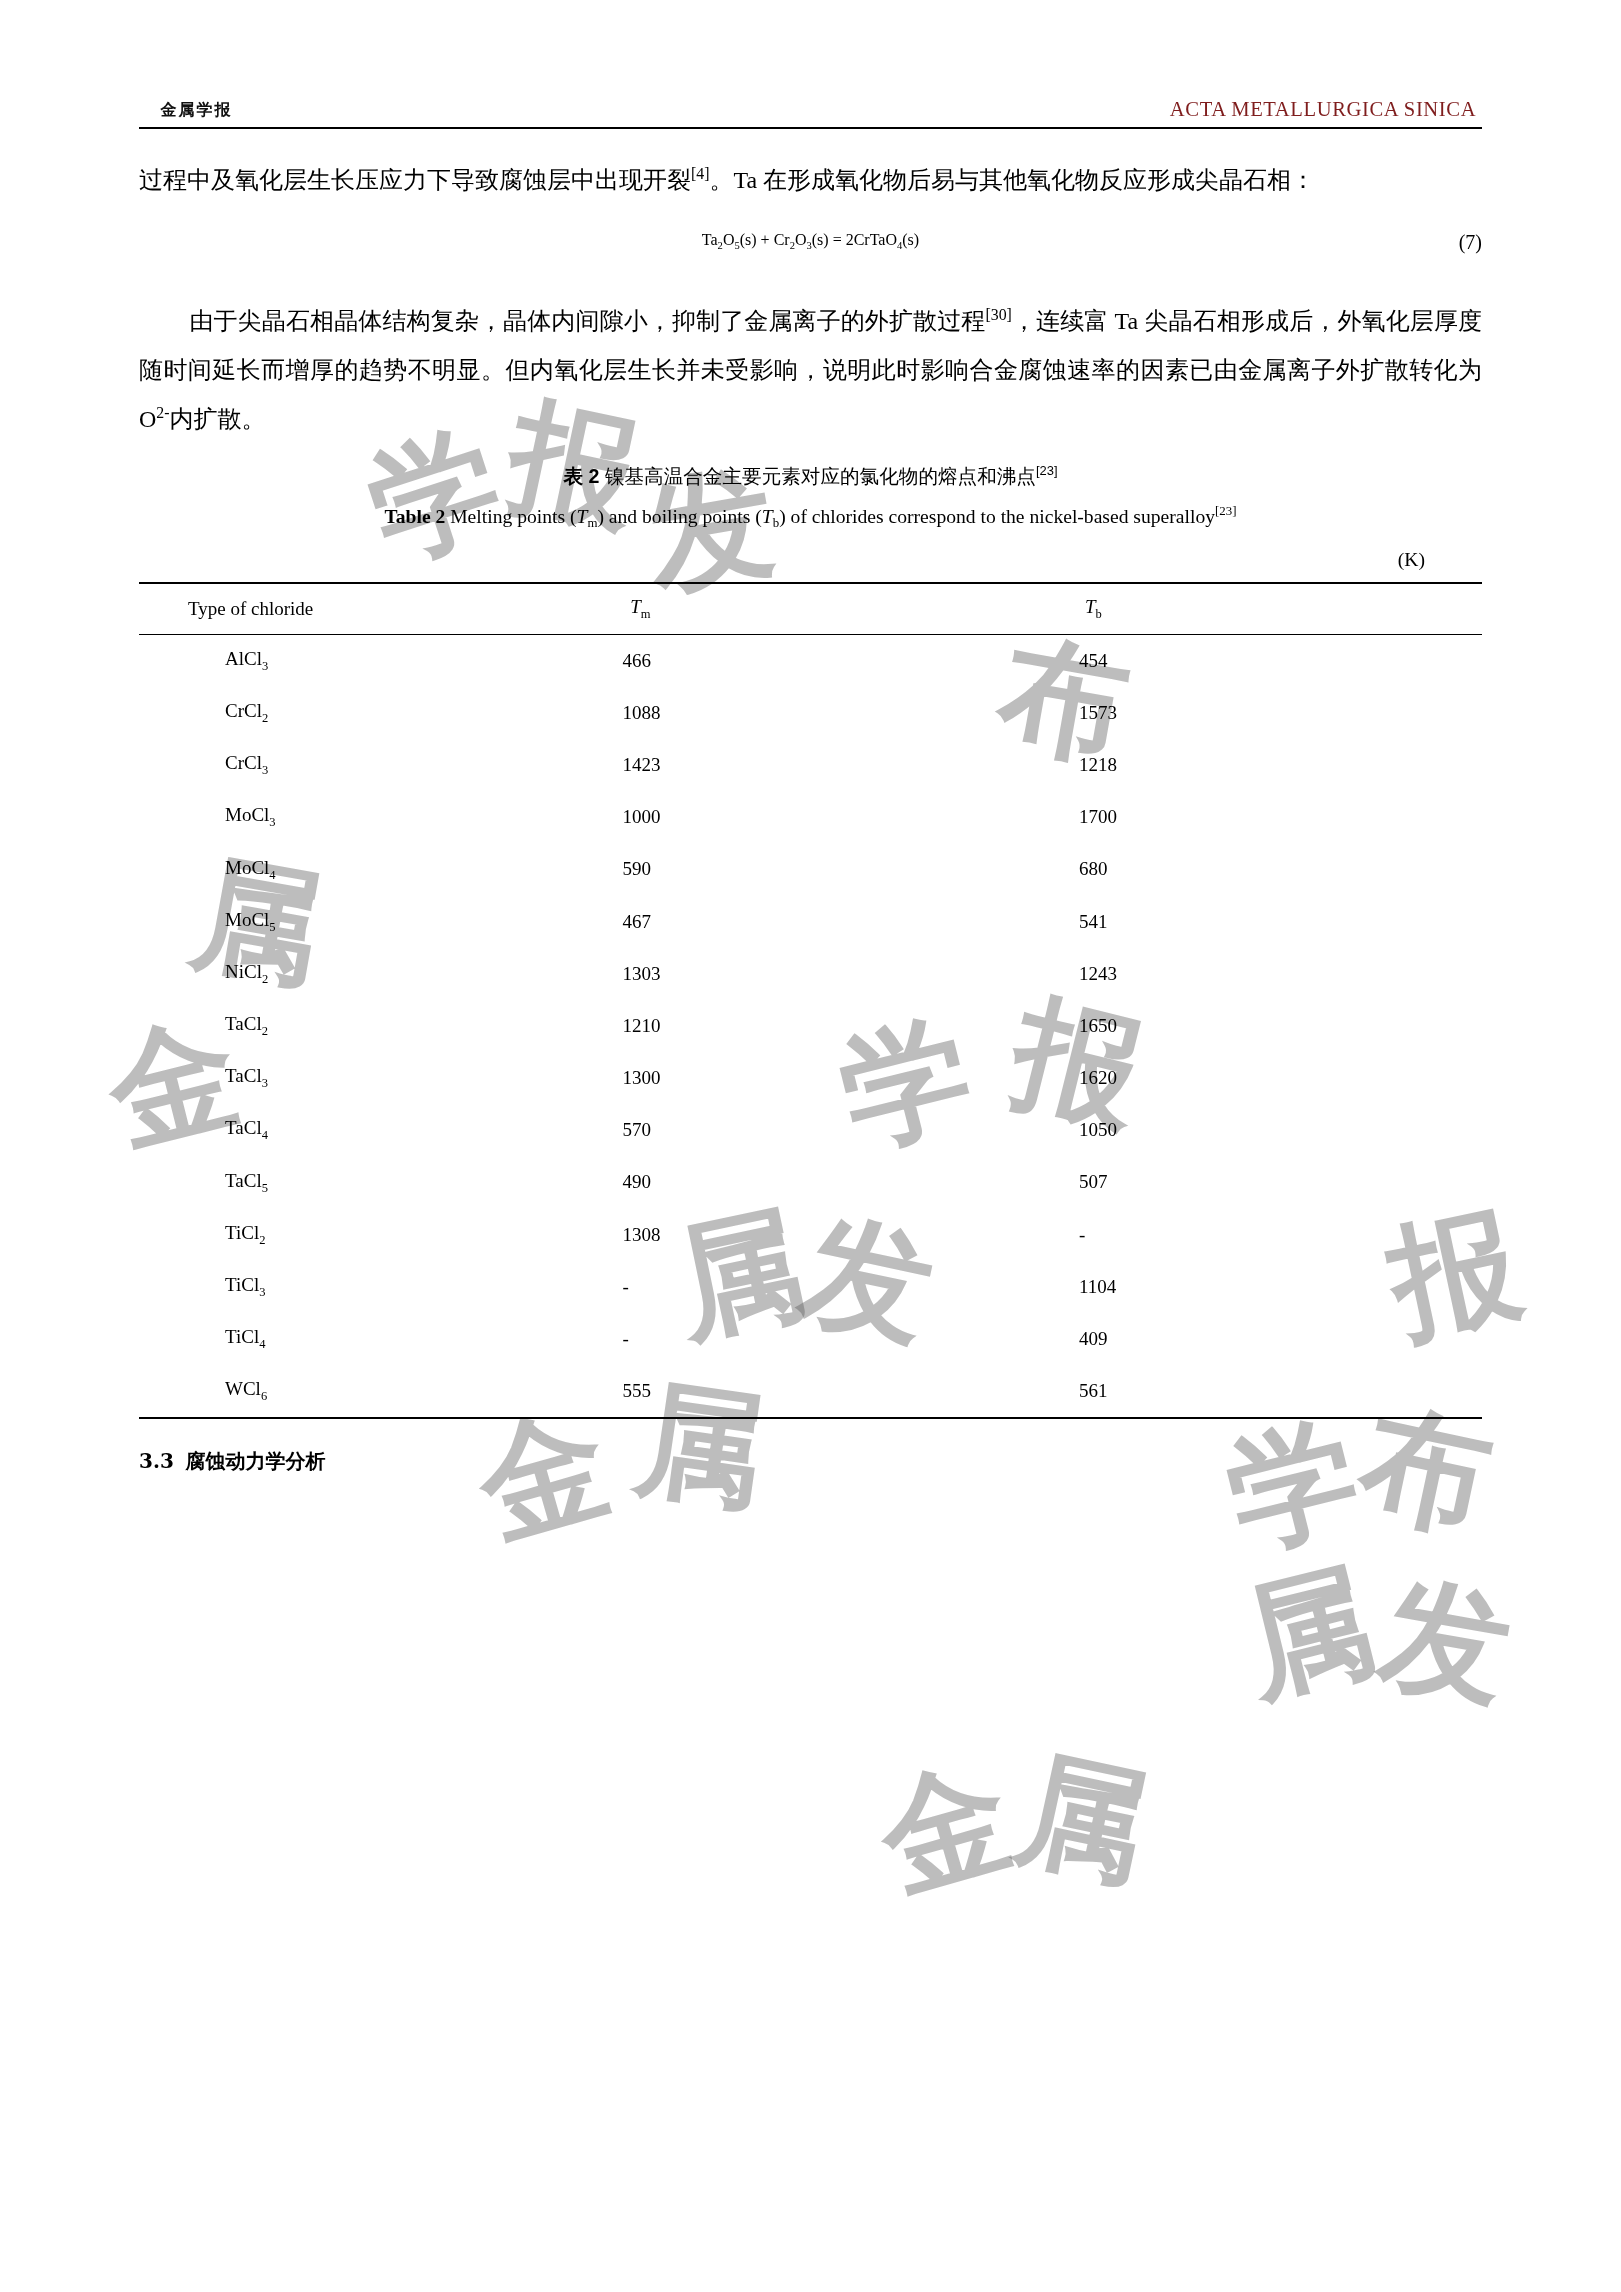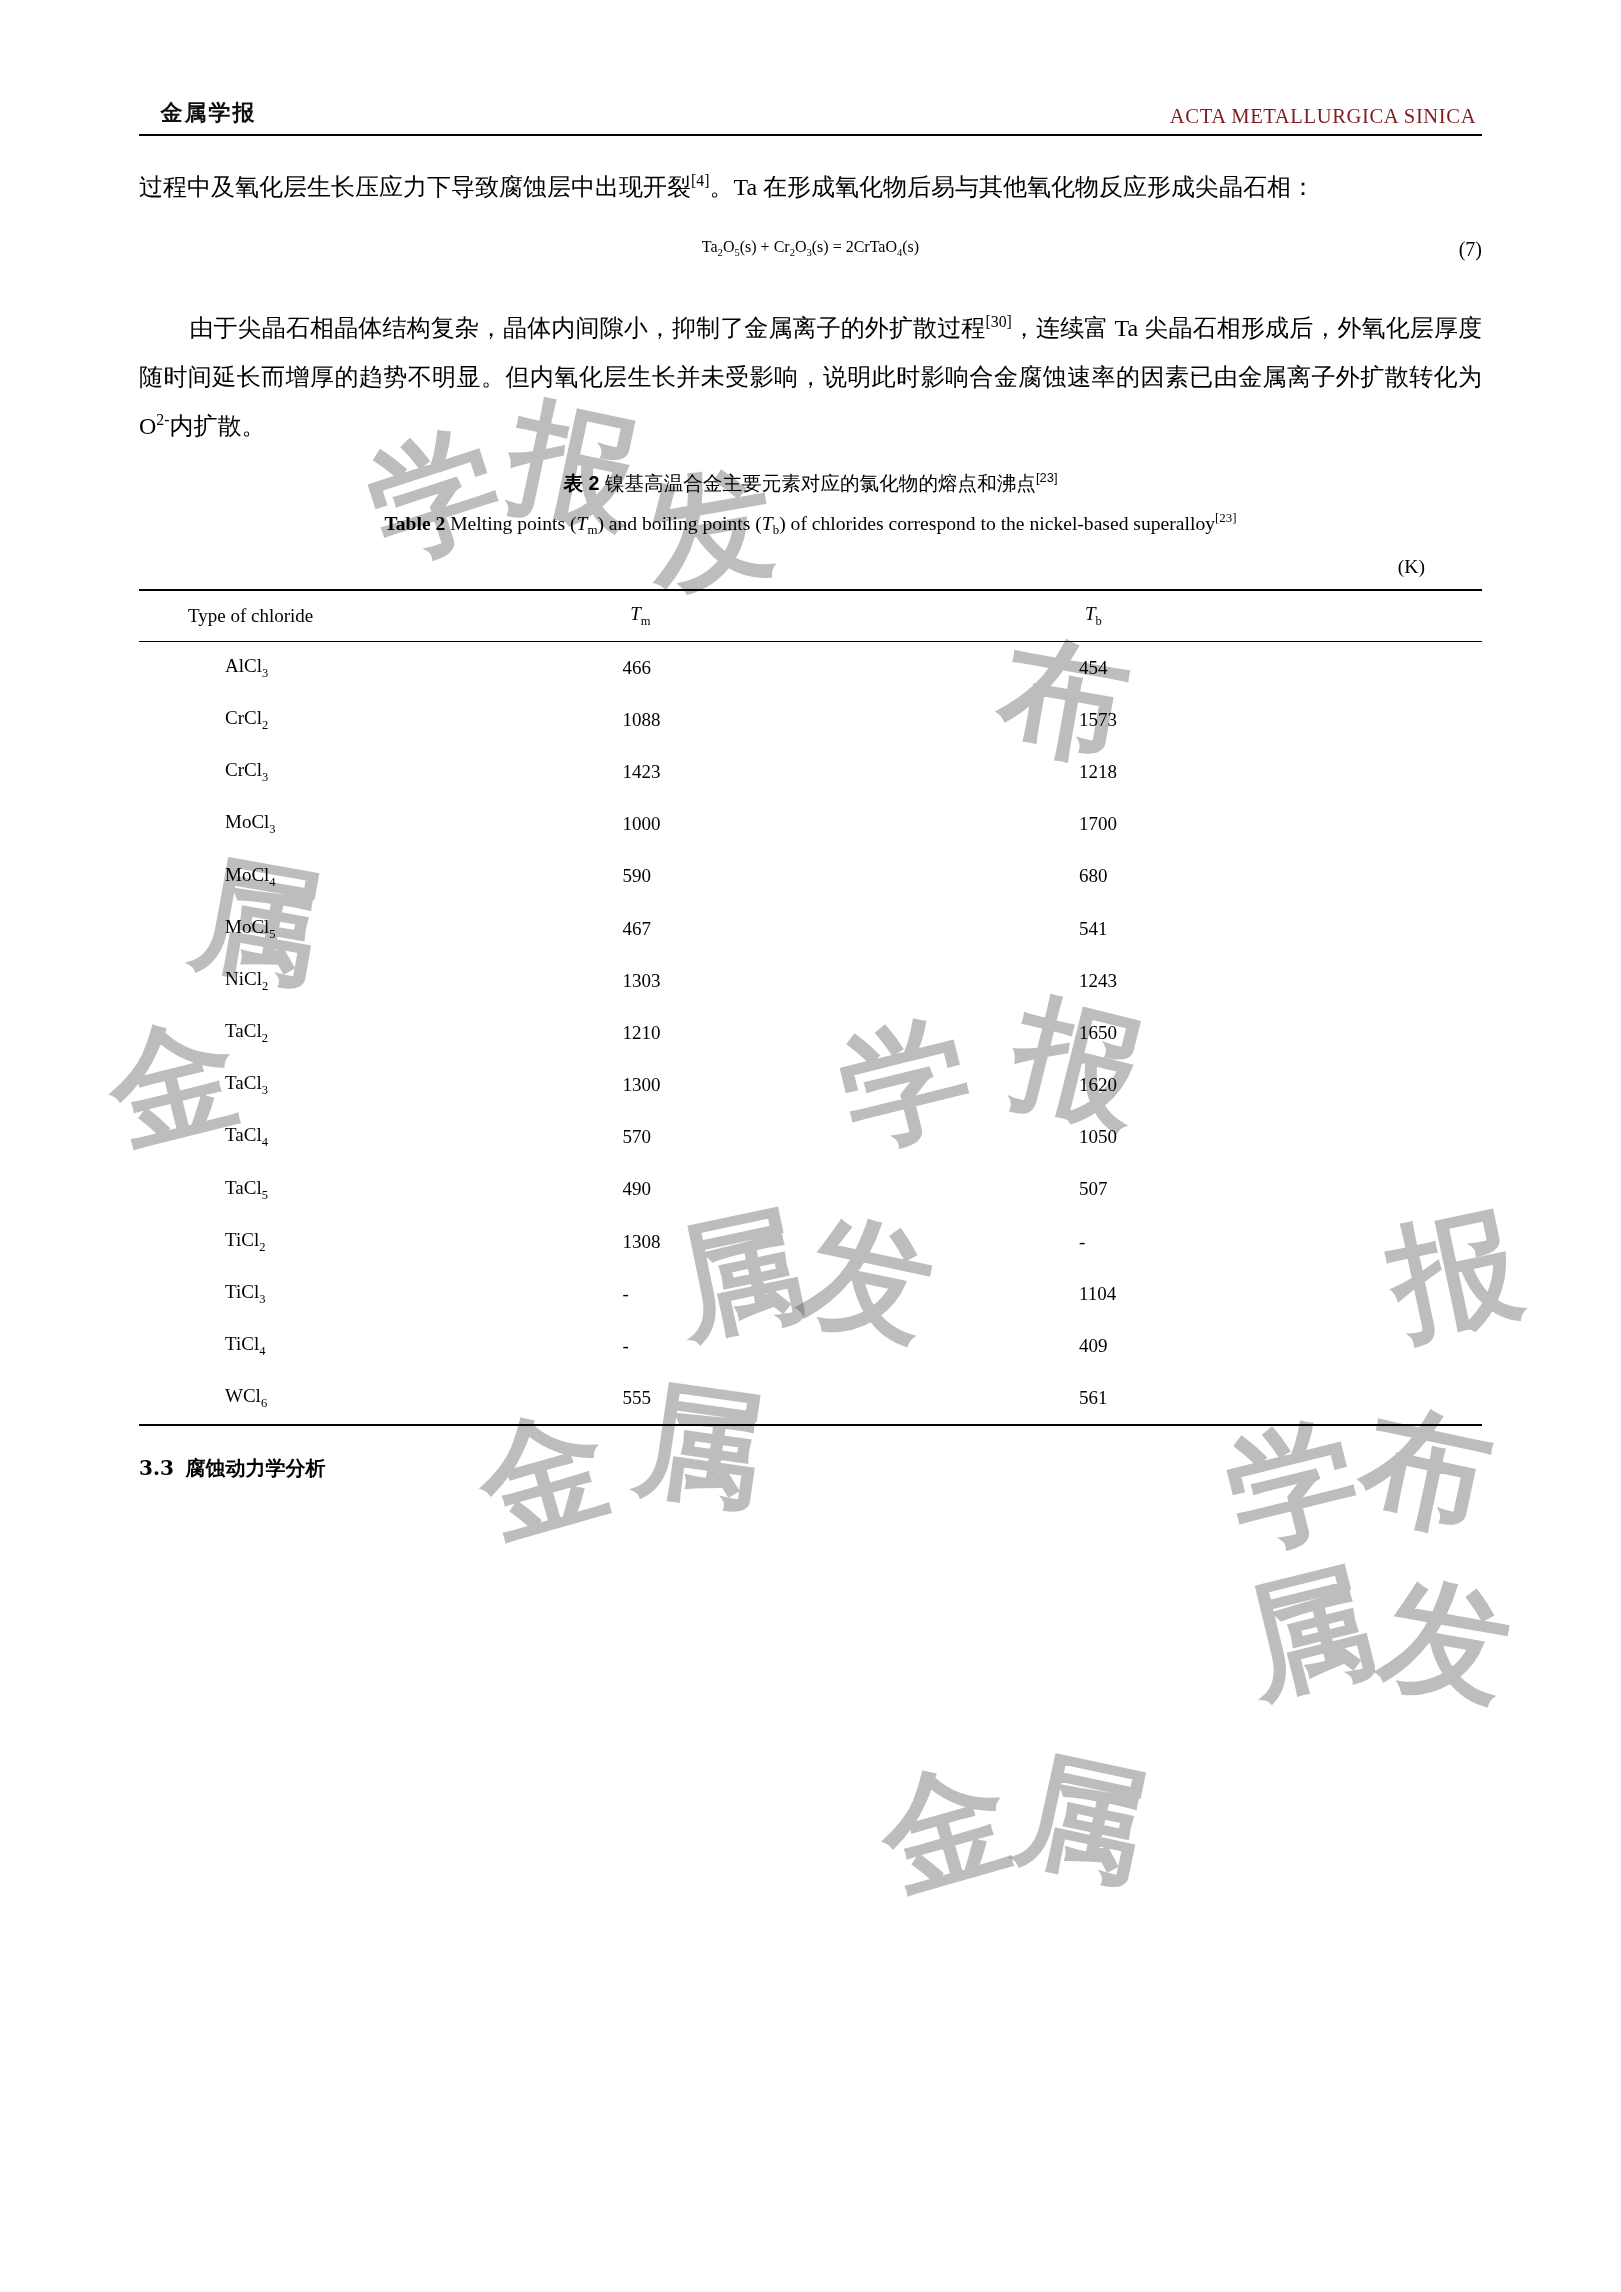--- a/index.html
+++ b/index.html
@@ -26,21 +26,21 @@
   
   .header {
     display: flex;
     align-items: flex-end;
     justify-content: space-between;
     padding-bottom: 5.9px;
     border-bottom: 2px solid #000;
   }
   .journal-logo {
     font-family: "DejaVu Serif", serif;
-    font-size: 22px;
+    font-size: 16px;
     font-weight: bold;
     letter-spacing: 2px;
     color: #111;
     padding-left: 21.6px;
   }
   .journal-en {
     font-family: "Liberation Serif", serif;
     font-size: 20.6px;
     letter-spacing: 0.6px;
     color: #7f1d1d;

